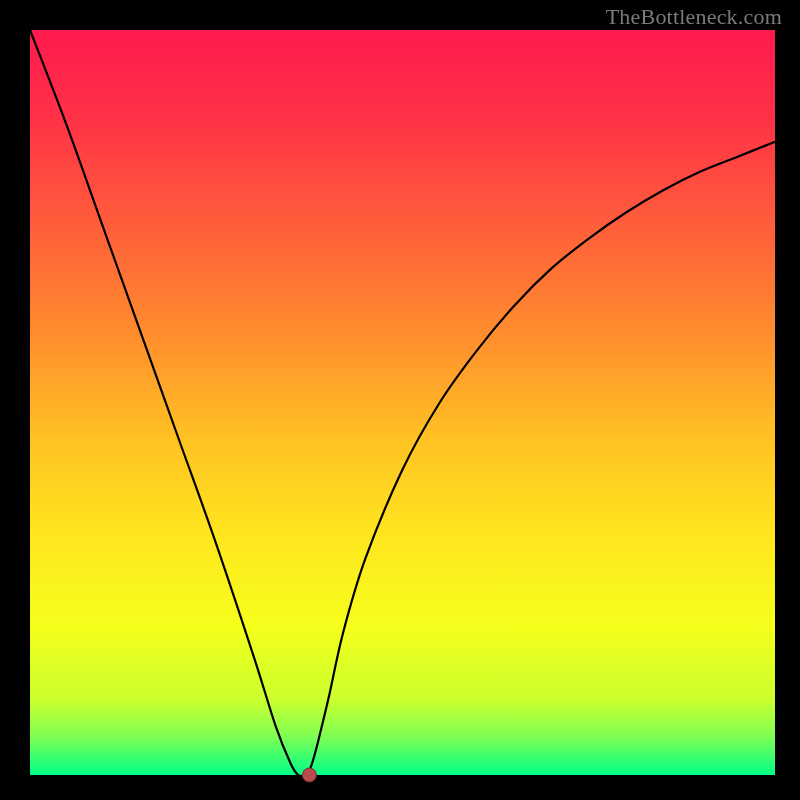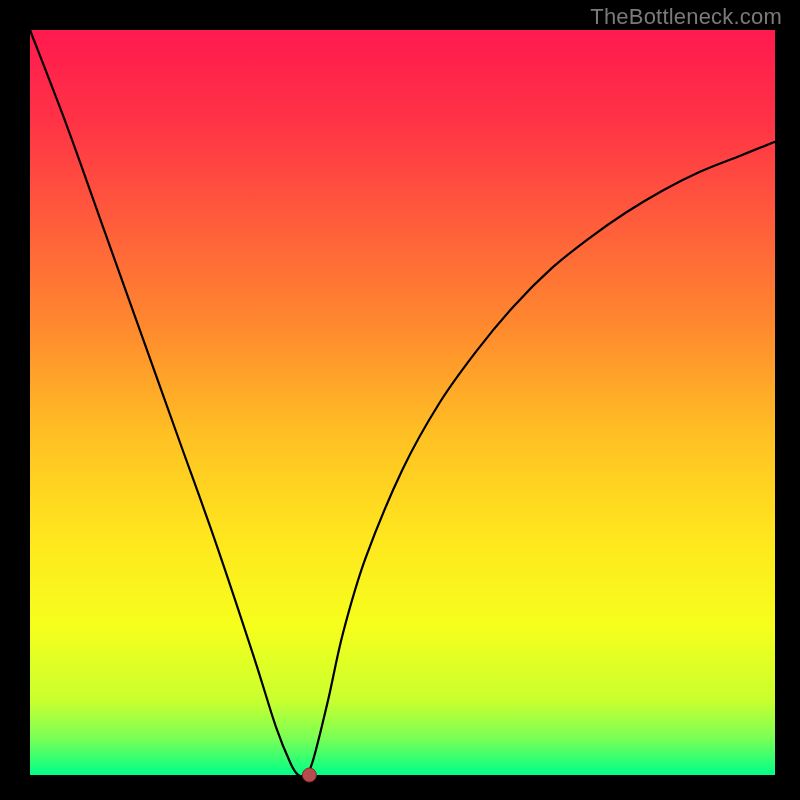--- a/index.html
+++ b/index.html
@@ -13,21 +13,21 @@
   .container {
     position: relative;
     width: 800px;
     height: 800px;
     background: #000;
   }
   .watermark {
     position: absolute;
     top: 4px;
     right: 18px;
-    font-family: Liberation Sans, sans-serif;
+    font-family: Liberation Serif, serif;
     font-size: 22px;
     color: #7a7a7a;
     letter-spacing: 0.2px;
     z-index: 5;
     user-select: none;
   }
   svg {
     position: absolute;
     top: 0;
     left: 0;

